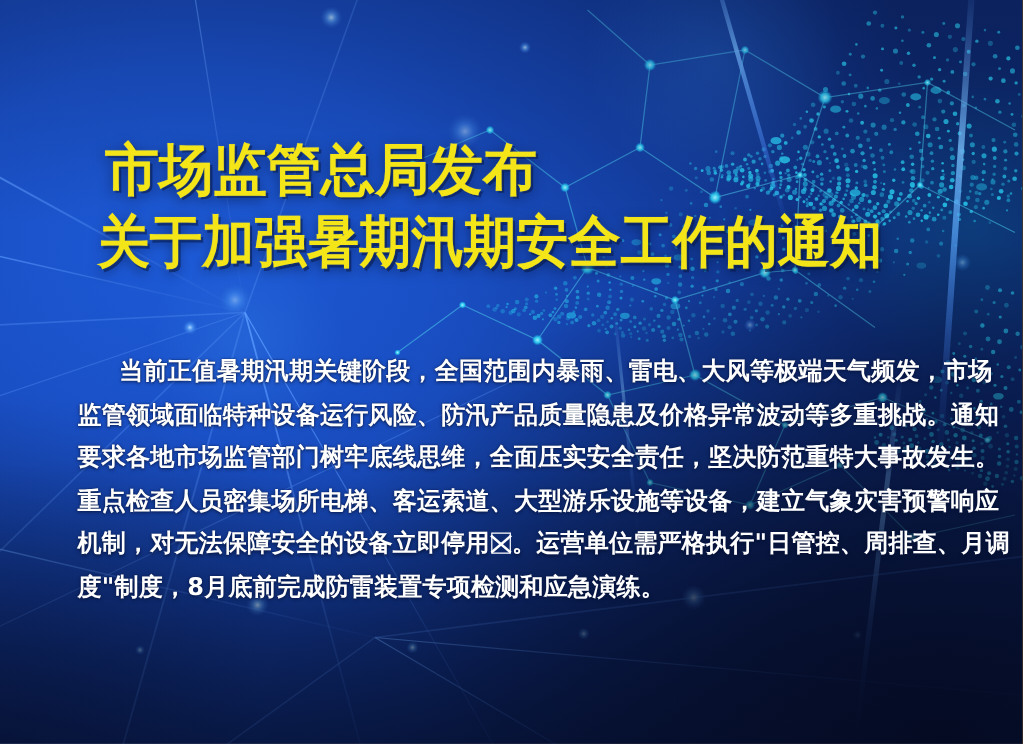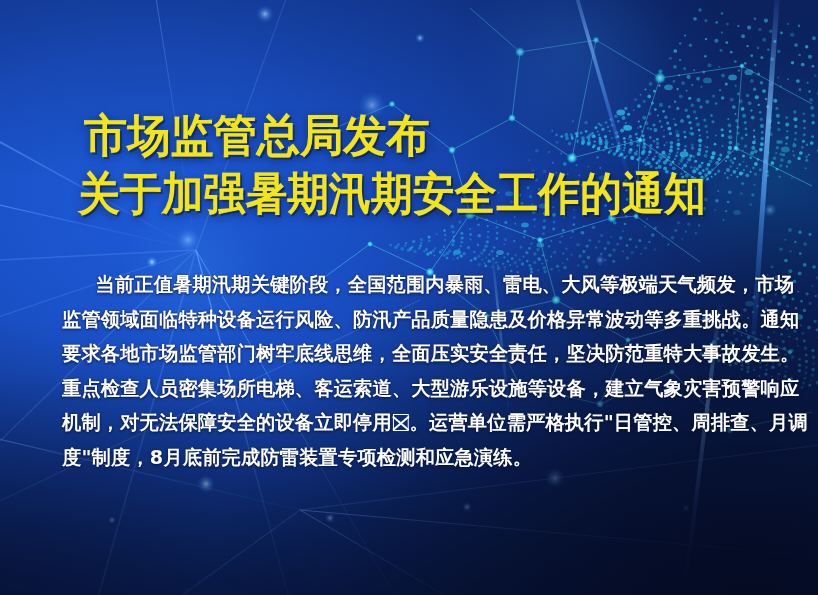--- a/index.html
+++ b/index.html
@@ -79,21 +79,21 @@
     transform: scaleX(.96); transform-origin: left center;
   }
   .hl-2 {
     position: absolute; left: 78px; top: 58px;
     font-size: 45px; line-height: 56px;
     transform: scaleX(.93); transform-origin: left center;
   }
 
   .body-copy {
     position: absolute;
-    left: 62px; top: 268px;
+    left: 62px; top: 280px;
     width: 700px;
   }
   .bd-line {
     color: #ffffff;
     font-size: 19.5px;
     line-height: 34.5px;
     font-weight: 600;
     white-space: nowrap;
     letter-spacing: .2px;
     text-shadow: 0 1px 3px rgba(4,14,46,.75), 0 0 1px rgba(10,30,80,.9);

